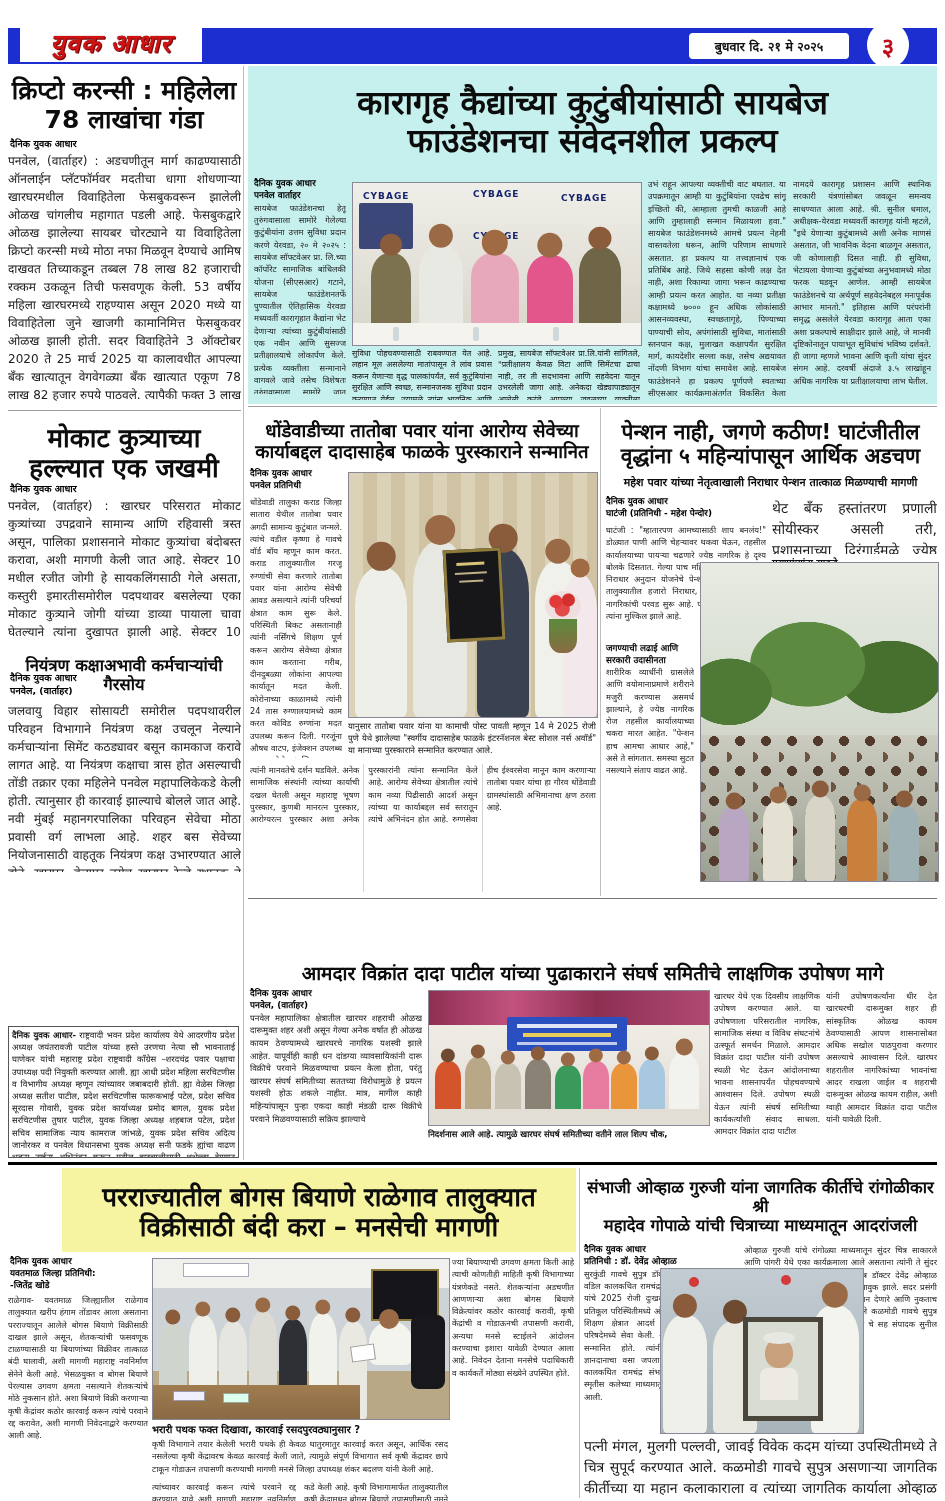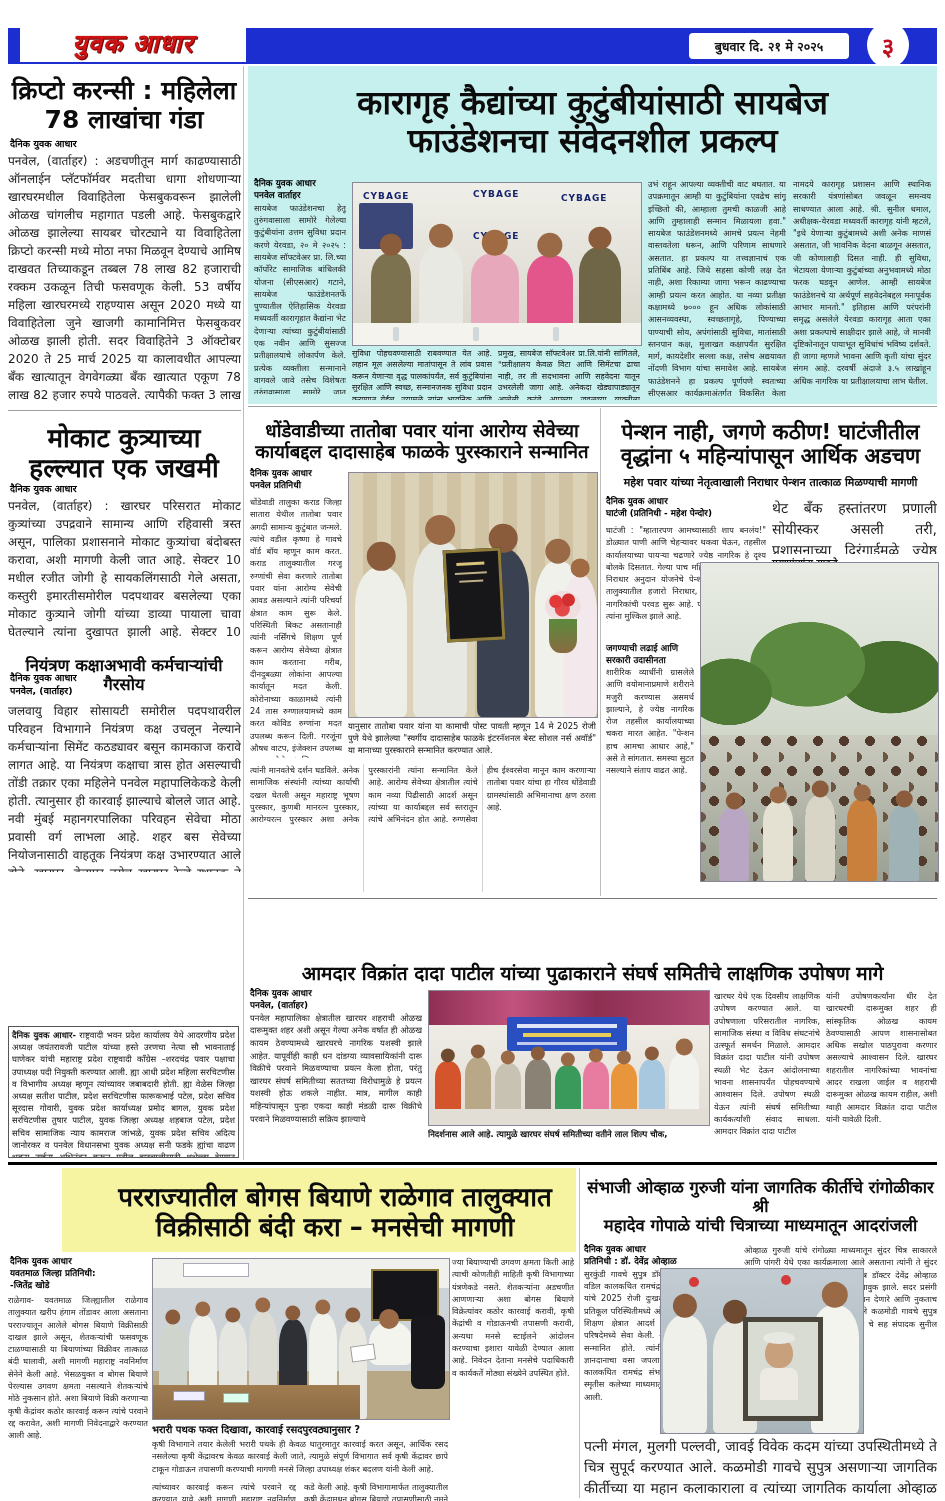--- a/index.html
+++ b/index.html
@@ -10,21 +10,21 @@
   .bt{font-size:12px;line-height:1.5;text-align:justify;color:#1c1c1c;overflow:hidden;}
   .by{font-weight:bold;font-size:9.5px;color:#000;line-height:1.35;}
   .cap{font-size:8.4px;line-height:1.45;color:#161616;text-align:justify;overflow:hidden;}
   .subhd{font-weight:bold;color:#0c0c0c;}
   .vr{position:absolute;width:1px;background:#bdbdbd;}
   .hr{position:absolute;height:1px;background:#9f9f9f;}
   .thick{position:absolute;height:3px;background:#000;}
   .c3{column-count:3;column-gap:9px;column-rule:1px solid #d2d2d2;}
   
   .mastbar{position:absolute;left:8px;top:28px;width:929px;height:36px;background:#1c2ed0;}
-  .logobox{position:absolute;left:12px;top:-6px;width:226px;height:40px;background:#fff;
+  .logobox{position:absolute;left:12px;top:-6px;width:182px;height:40px;background:#fff;
            display:flex;align-items:center;justify-content:center;}
   .logotxt{font-weight:bold;font-style:italic;font-size:25px;color:#d01212;
            text-shadow:0 0 1px #400, 1px 1px 0 #7a0a0a;letter-spacing:1px;}
   .datebox{position:absolute;right:88px;top:5px;width:160px;height:26px;background:#fff;border-radius:4px;
            display:flex;align-items:center;justify-content:center;font-weight:bold;font-size:12.5px;}
   .pgno{position:absolute;right:28px;top:-6px;width:42px;height:46px;background:#fff;border-radius:50%;
         display:flex;align-items:center;justify-content:center;font-weight:bold;font-size:24px;color:#c01020;}
   
   .photo{position:absolute;overflow:hidden;}
   .pp{position:absolute;bottom:0;border-radius:45% 45% 8% 8% / 26% 26% 5% 5%;}
@@ -201,21 +201,21 @@
   </div>
   <div class="abs bt" style="left:714px;top:990px;width:106px;height:166px;font-size:8.2px">खारघर येथे एक दिवसीय लाक्षणिक उपोषण करण्यात आले. या उपोषणाला परिसरातील नागरिक, सामाजिक संस्था व विविध संघटनांचे उत्स्फूर्त समर्थन मिळाले. आमदार विक्रांत दादा पाटील यांनी उपोषण स्थळी भेट देऊन आंदोलनाच्या भावना शासनापर्यंत पोहचवण्याचे आश्वासन दिले. उपोषण स्थळी येऊन त्यांनी संघर्ष समितीच्या कार्यकर्त्यांशी संवाद साधला. आमदार विक्रांत दादा पाटील</div>
   <div class="abs bt" style="left:826px;top:990px;width:111px;height:166px;font-size:8.2px">यांनी उपोषणकर्त्यांना धीर देत खारघरची दारूमुक्त शहर ही सांस्कृतिक ओळख कायम ठेवण्यासाठी आपण शासनासोबत अधिक सखोल पाठपुरावा करणार असल्याचे आश्वासन दिले. खारघर शहरातील नागरिकांच्या भावनांचा आदर राखला जाईल व शहराची दारूमुक्त ओळख कायम राहील, अशी ग्वाही आमदार विक्रांत दादा पाटील यांनी यावेळी दिली.</div>
   <div class="abs cap" style="left:428px;top:1128px;width:280px;height:28px;font-weight:bold">निदर्शनास आले आहे. त्यामुळे खारघर    संघर्ष समितीच्या वतीने लाल शिल्प चौक,</div>
 
   <div class="thick" style="left:8px;top:1162px;width:929px"></div>
 
   <div class="vr" style="left:579px;top:1168px;height:330px"></div>
 
   <div class="ybox" style="left:62px;top:1168px;width:514px;height:84px">
-    <div class="hl" style="position:absolute;left:16px;top:6px;width:100%;font-size:26px">
+    <div class="hl" style="position:absolute;left:0;top:6px;width:100%;font-size:26px">
       <div>परराज्यातील बोगस बियाणे राळेगाव तालुक्यात</div>
       <div>विक्रीसाठी बंदी करा – मनसेची मागणी</div>
     </div>
   </div>
   <div class="abs" style="left:10px;top:1256px;width:138px">
     <div class="by" style="font-size:8.8px">दैनिक युवक आधार</div>
     <div class="by" style="font-size:8.8px">यवतमाळ जिल्हा प्रतिनिधी:</div>
     <div class="by" style="font-size:8.8px">-जितेंद्र खोडे</div>
   </div>
   <div class="abs bt" style="left:8px;top:1294px;width:140px;height:204px;font-size:8.2px">राळेगाव- यवतमाळ जिल्ह्यातील राळेगाव तालुक्यात खरीप हंगाम तोंडावर आला असताना परराज्यातून आलेले बोगस बियाणे विक्रीसाठी दाखल झाले असून, शेतकऱ्यांची फसवणूक टाळण्यासाठी या बियाणांच्या विक्रीवर तात्काळ बंदी घालावी, अशी मागणी महाराष्ट्र नवनिर्माण सेनेने केली आहे. भेसळयुक्त व बोगस बियाणे पेरल्यास उगवण क्षमता नसल्याने शेतकऱ्यांचे मोठे नुकसान होते. अशा बियाणे विक्री करणाऱ्या कृषी केंद्रांवर कठोर कारवाई करून त्यांचे परवाने रद्द करावेत, अशी मागणी निवेदनाद्वारे करण्यात आली आहे.</div>

